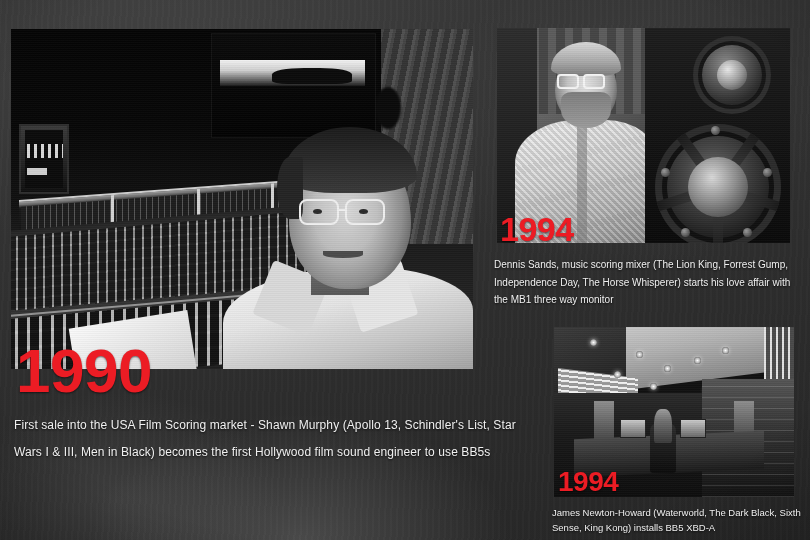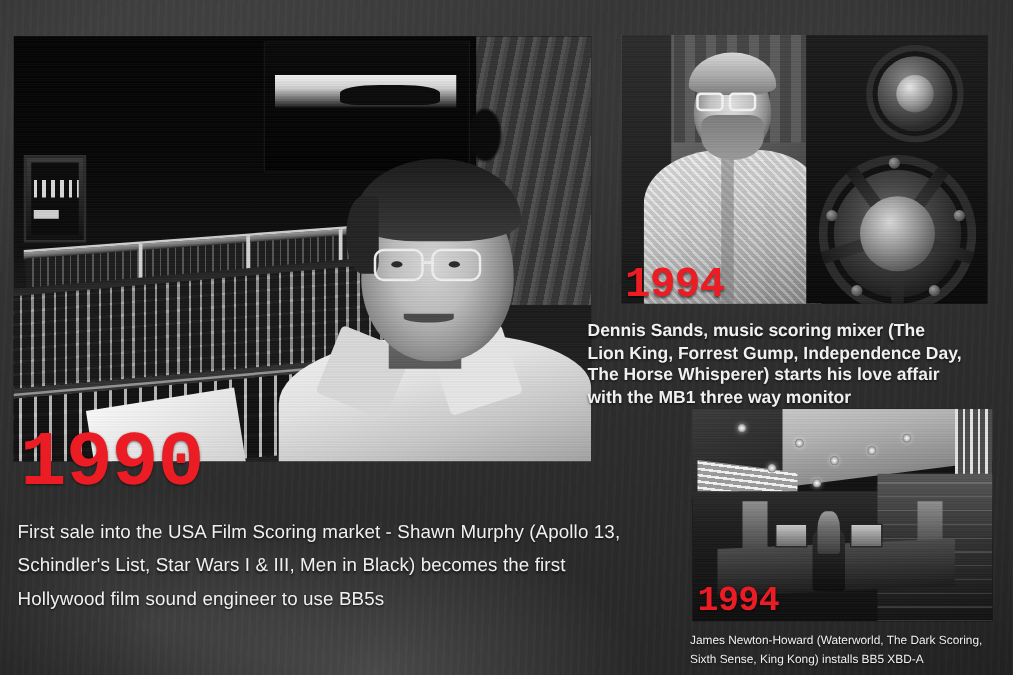--- a/index.html
+++ b/index.html
@@ -328,44 +328,44 @@
   }
   #photo-jnh .spk {
     position:absolute; top:74px; width:20px; height:46px;
     background: linear-gradient(180deg,#8d8d8d,#3a3a3a);
   }
 
   
   .year {
     position: absolute;
     color: #ec1c24;
-    font-family: Liberation Mono, monospace;
+    font-family: Liberation Sans, sans-serif;
     font-weight: bold;
     letter-spacing: -0.5px;
     line-height: 1;
     text-shadow: 0 1px 2px rgba(0,0,0,0.55);
   }
   #year-1993 { left: 16px; top: 340px; font-size: 62px; }
   #year-1994-sands { left: 500px; top: 212px; font-size: 34px; }
   #year-1994-jnh  { left: 558px; top: 468px; font-size: 28px; }
 
   
   .caption {
     position: absolute;
     color: #f0f0f0;
     font-family: "Liberation Sans", sans-serif;
     text-shadow: 0 1px 2px rgba(0,0,0,0.75);
   }
   #caption-1993 {
     left: 14px; top: 412px; width: 508px;
-    font-size: 15px; line-height: 27px; letter-spacing: .1px;
+    font-size: 12px; line-height: 27px; letter-spacing: .1px;
   }
   #caption-sands {
-    left: 470px; top: 256px; width: 300px;
-    font-size: 14px; line-height: 17.5px; font-weight: bold;
+    left: 494px; top: 256px; width: 300px;
+    font-size: 10px; line-height: 17.5px;
   }
   #caption-jnh {
     left: 552px; top: 506px; width: 250px;
     font-size: 9.5px; line-height: 14.5px;
   }
 </style>
 </head>
 <body>
 
 <div id="slide">
@@ -478,15 +478,15 @@
   <div class="year" id="year-1993">1990</div>
 
   <div class="year" id="year-1994-sands">1994</div>
 
   <div class="year" id="year-1994-jnh">1994</div>
 
   <div class="caption" id="caption-1993">First sale into the USA Film Scoring market - Shawn Murphy (Apollo 13, Schindler's List, Star Wars I &amp; III, Men in Black) becomes the first Hollywood film sound engineer to use BB5s</div>
 
   <div class="caption" id="caption-sands">Dennis Sands, music scoring mixer (The Lion King, Forrest Gump, Independence Day, The Horse Whisperer) starts his love affair with the MB1 three way monitor</div>
 
-  <div class="caption" id="caption-jnh">James Newton-Howard (Waterworld, The Dark Scoring, Sixth Sense, King Kong) installs BB5 XBD-A</div>
+  <div class="caption" id="caption-jnh">James Newton-Howard (Waterworld, The Dark Black, Sixth Sense, King Kong) installs BB5 XBD-A</div>
 
 </div>
 
 </body></html>

